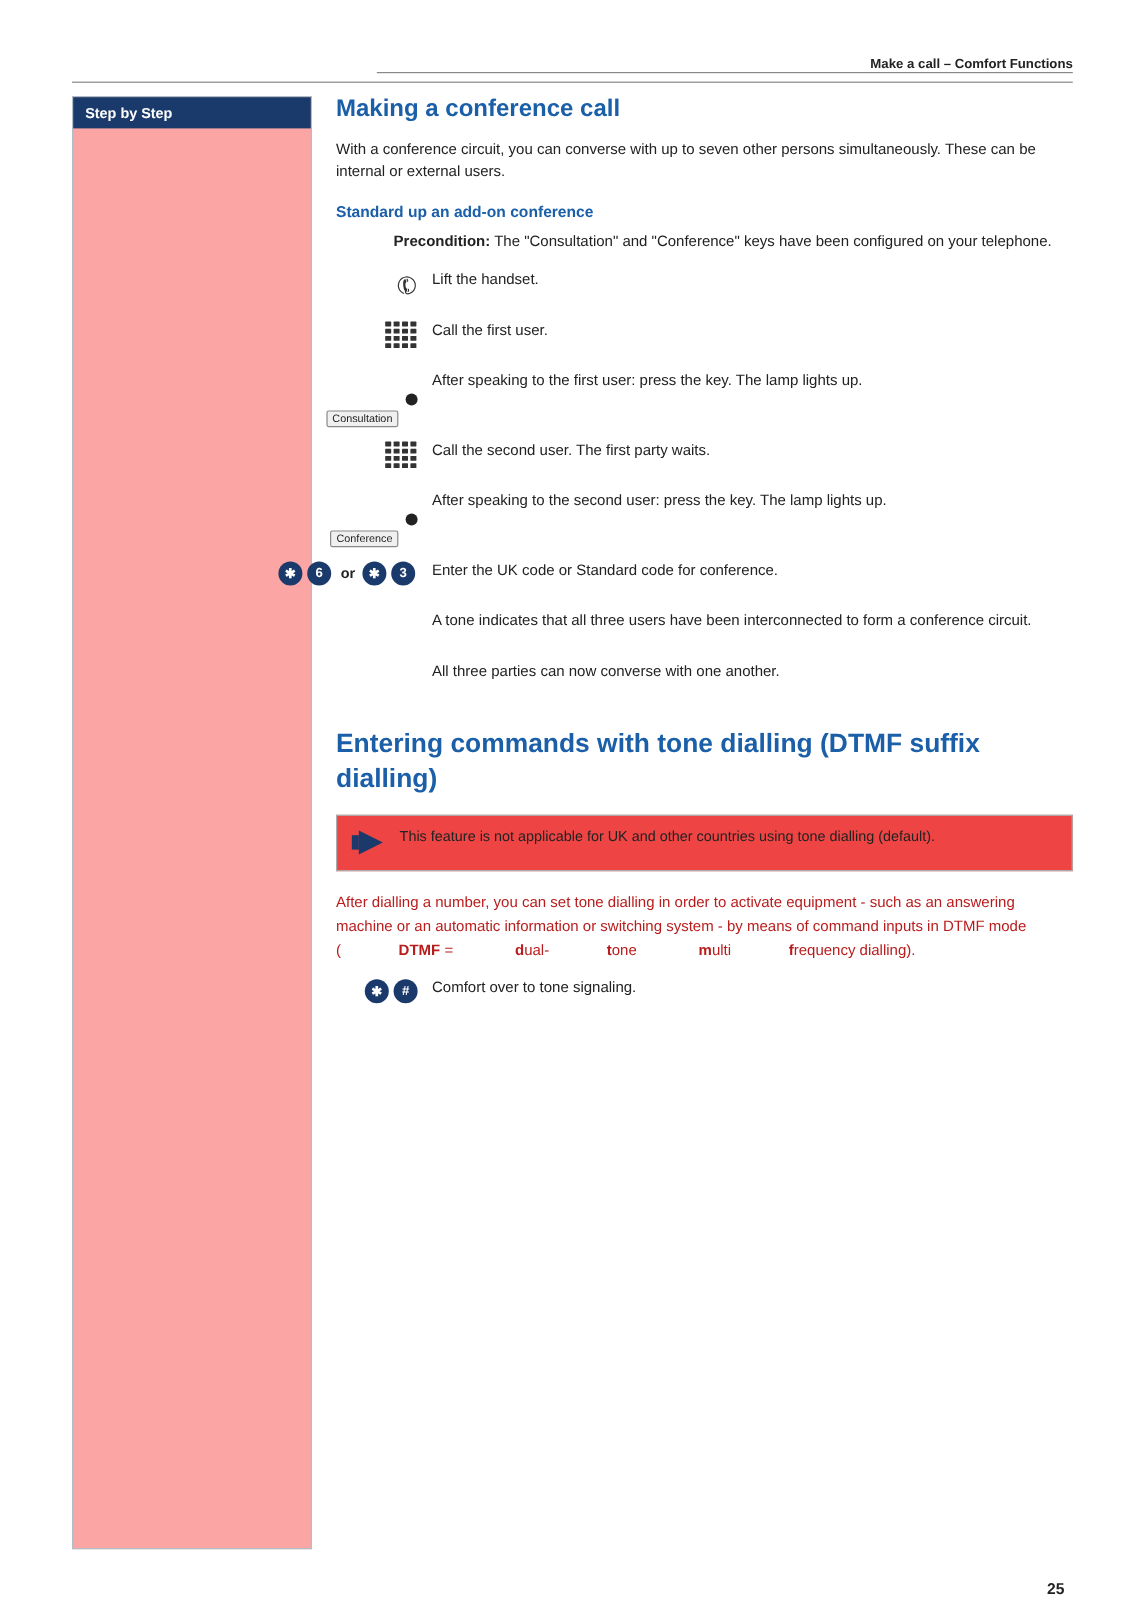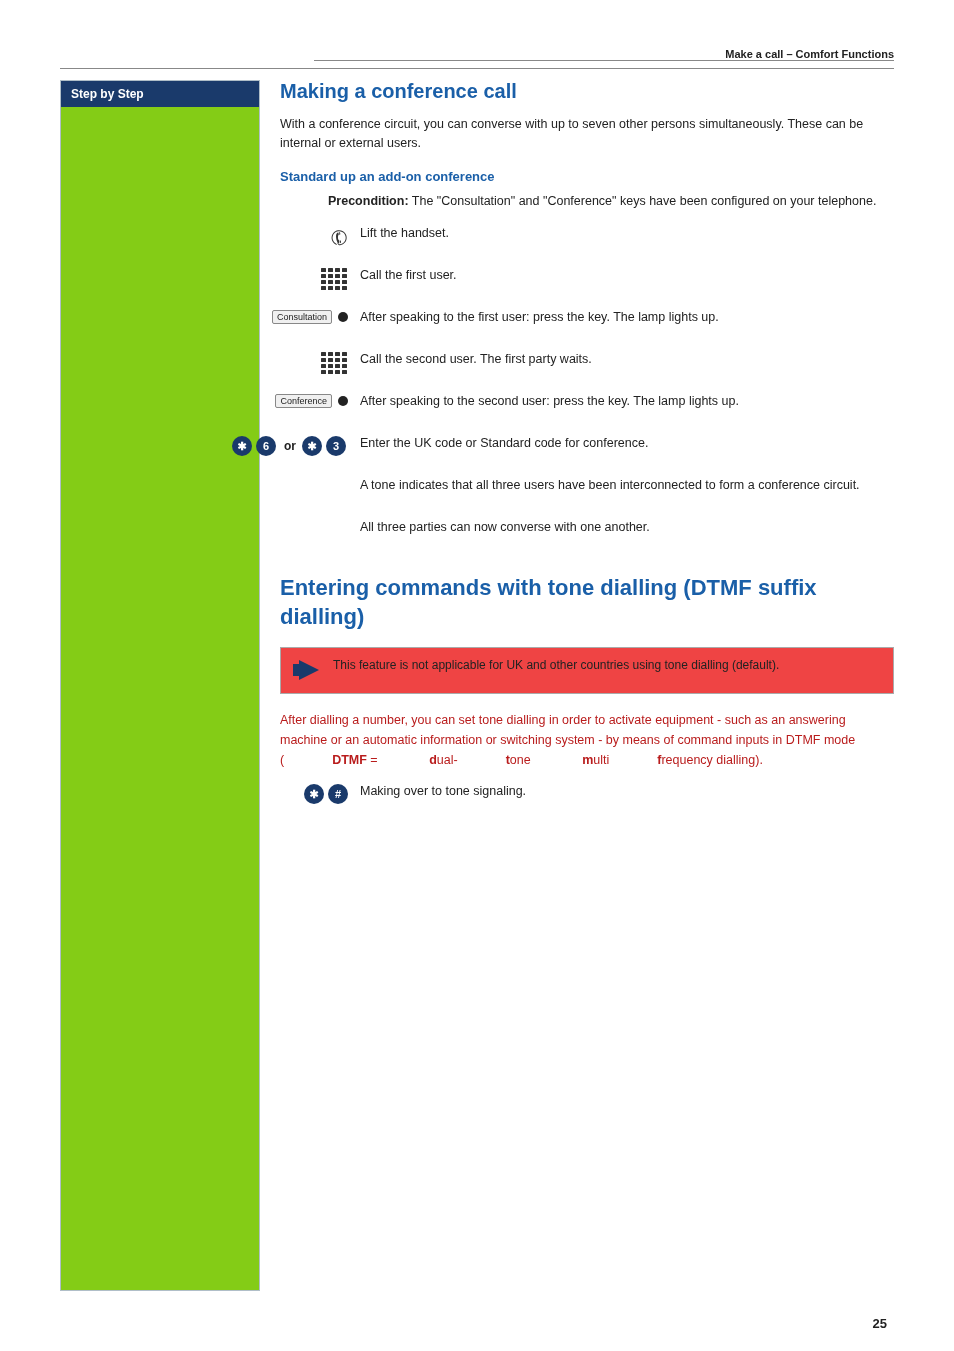--- a/index.html
+++ b/index.html
@@ -38,21 +38,21 @@
       right: 60px;
       bottom: 60px;
     }
     
     .step-by-step-box {
       position: absolute;
       top: 0;
       left: 0;
       width: 200px;
       bottom: 0;
-      background: #84cc16;
+      background: #fca5a5;
       border: 1px solid #b0bec8;
     }
     .step-by-step-label {
       background: #1a3a6b;
       color: #fff;
       font-size: 12px;
       font-weight: bold;
       padding: 6px 10px;
       display: block;
     }
@@ -136,20 +136,21 @@
     
     .key-button {
       display: inline-flex;
       align-items: center;
       border: 1px solid #888;
       background: #f0f0f0;
       font-size: 9px;
       padding: 1px 4px;
       border-radius: 2px;
       margin-right: 2px;
+      margin-top: 32px;
     }
     .lamp-circle {
       width: 10px;
       height: 10px;
       border-radius: 50%;
       background: #222;
       margin-left: 4px;
       flex-shrink: 0;
     }
     .key-row {
@@ -399,21 +400,21 @@
           (<span class="bold">DTMF</span> = <span class="bold">d</span>ual-<span class="bold">t</span>one <span class="bold">m</span>ulti<span class="bold">f</span>requency dialling).
         </div>
 
         <div class="step-row">
           <div class="step-icon-area">
             <div class="dtmf-icon-area">
               <span class="star-num-btn">✱</span>
               <span class="hash-btn">#</span>
             </div>
           </div>
-          <div class="step-text-area">Making over to tone signaling.</div>
+          <div class="step-text-area">Comfort over to tone signaling.</div>
         </div>
 
       </div>
 
     </div>
 
   </div>
 
   <div class="page-number">25</div>
 

